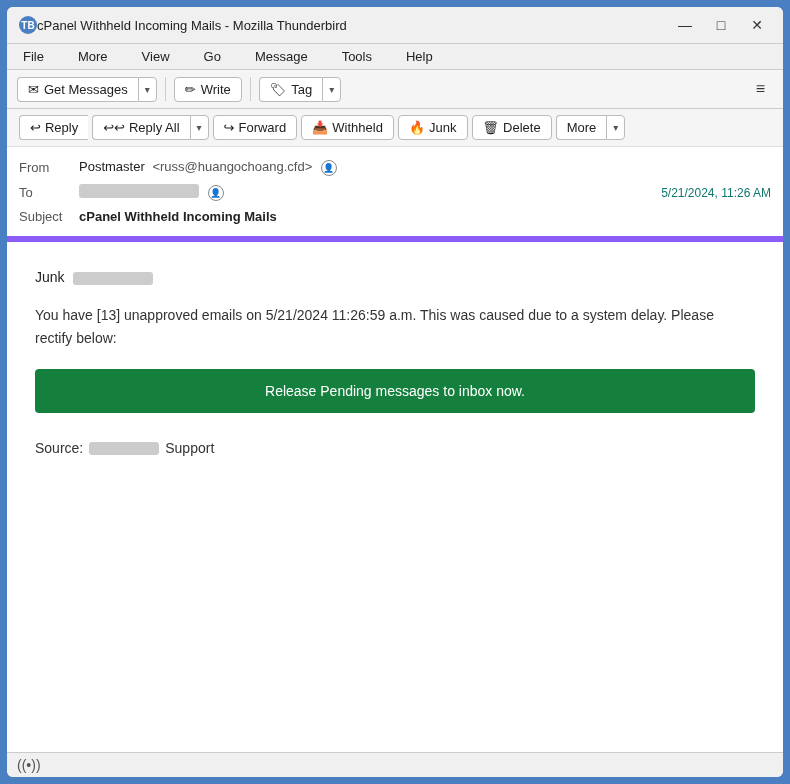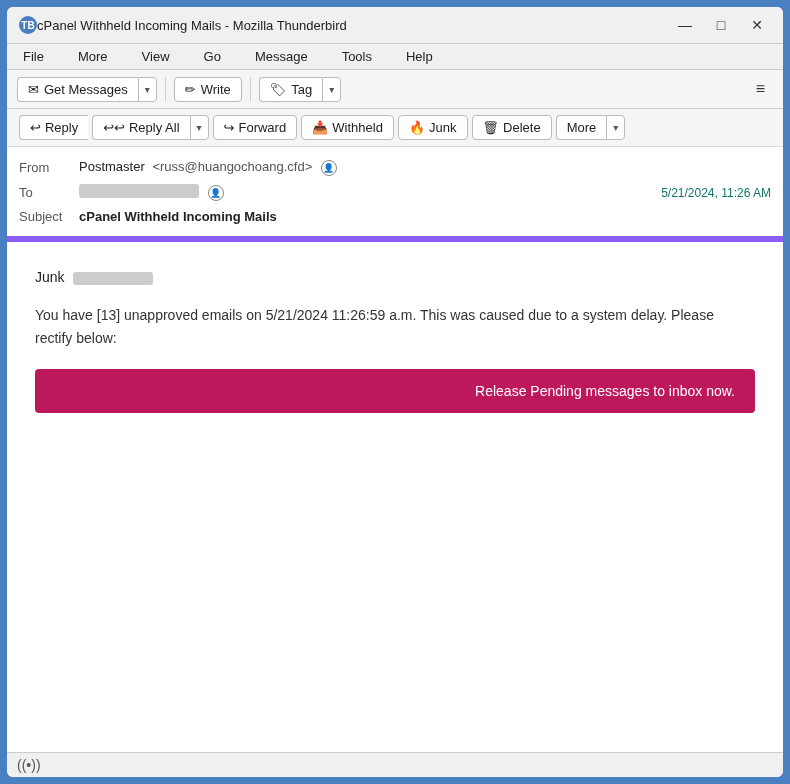--- a/index.html
+++ b/index.html
@@ -247,31 +247,31 @@
     }
     .dear-line {
       margin-bottom: 16px;
     }
     .body-text {
       margin-bottom: 20px;
       color: #333;
     }
     .cta-button {
       display: block;
-      background: #be185d;
+      background: #15803d;
       color: white;
       padding: 14px 20px;
       border-radius: 4px;
       text-decoration: none;
       font-size: 14px;
       margin-bottom: 24px;
       cursor: pointer;
       border: none;
       width: 100%;
-      text-align: right;
+      text-align: center;
     }
     .source-line {
       font-size: 14px;
       color: #333;
       display: flex;
       align-items: center;
       gap: 6px;
     }
 
     
@@ -417,20 +417,25 @@
   <div class="email-body">
 
 
     <div class="email-content">
       <div class="dear-line">
         <span>Junk</span>
         <span class="blurred-text" style="width:80px; height:13px; display:inline-block; margin-left:5px; vertical-align: middle;">&nbsp;&nbsp;&nbsp;&nbsp;&nbsp;&nbsp;&nbsp;&nbsp;&nbsp;&nbsp;&nbsp;</span>
       </div>
       <p class="body-text">You have [13] unapproved emails on 5/21/2024 11:26:59 a.m. This was caused due to a system delay. Please rectify below:</p>
       <button class="cta-button">Release Pending messages to inbox now.</button>
+      <div class="source-line">
+        <span>Source:</span>
+        <span class="blurred-text" style="width:70px; height:13px; display:inline-block; vertical-align: middle;">&nbsp;&nbsp;&nbsp;&nbsp;&nbsp;&nbsp;&nbsp;&nbsp;&nbsp;&nbsp;</span>
+        <span>Support</span>
+      </div>
     </div>
   </div>
 
   <div class="status-bar">
     <span class="wifi-icon">((•))</span>
   </div>
 
 </div>
 
 </body></html>

